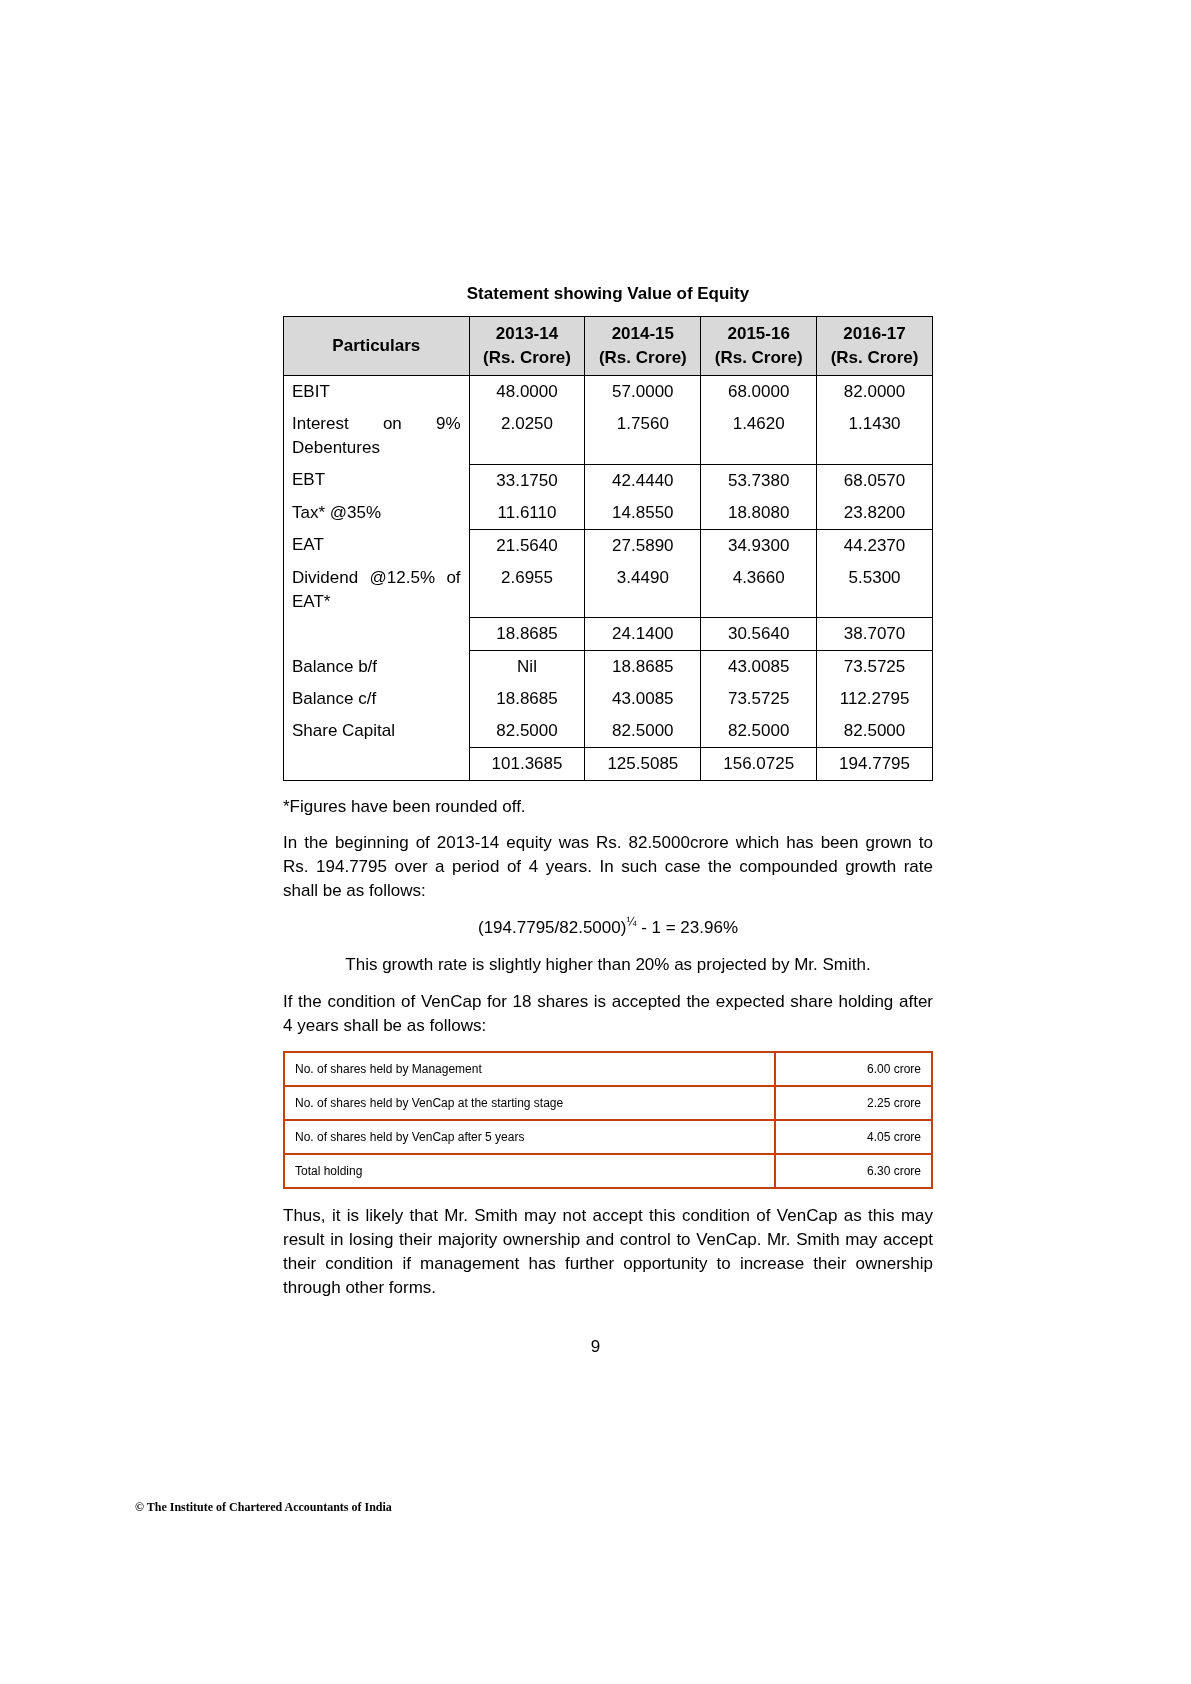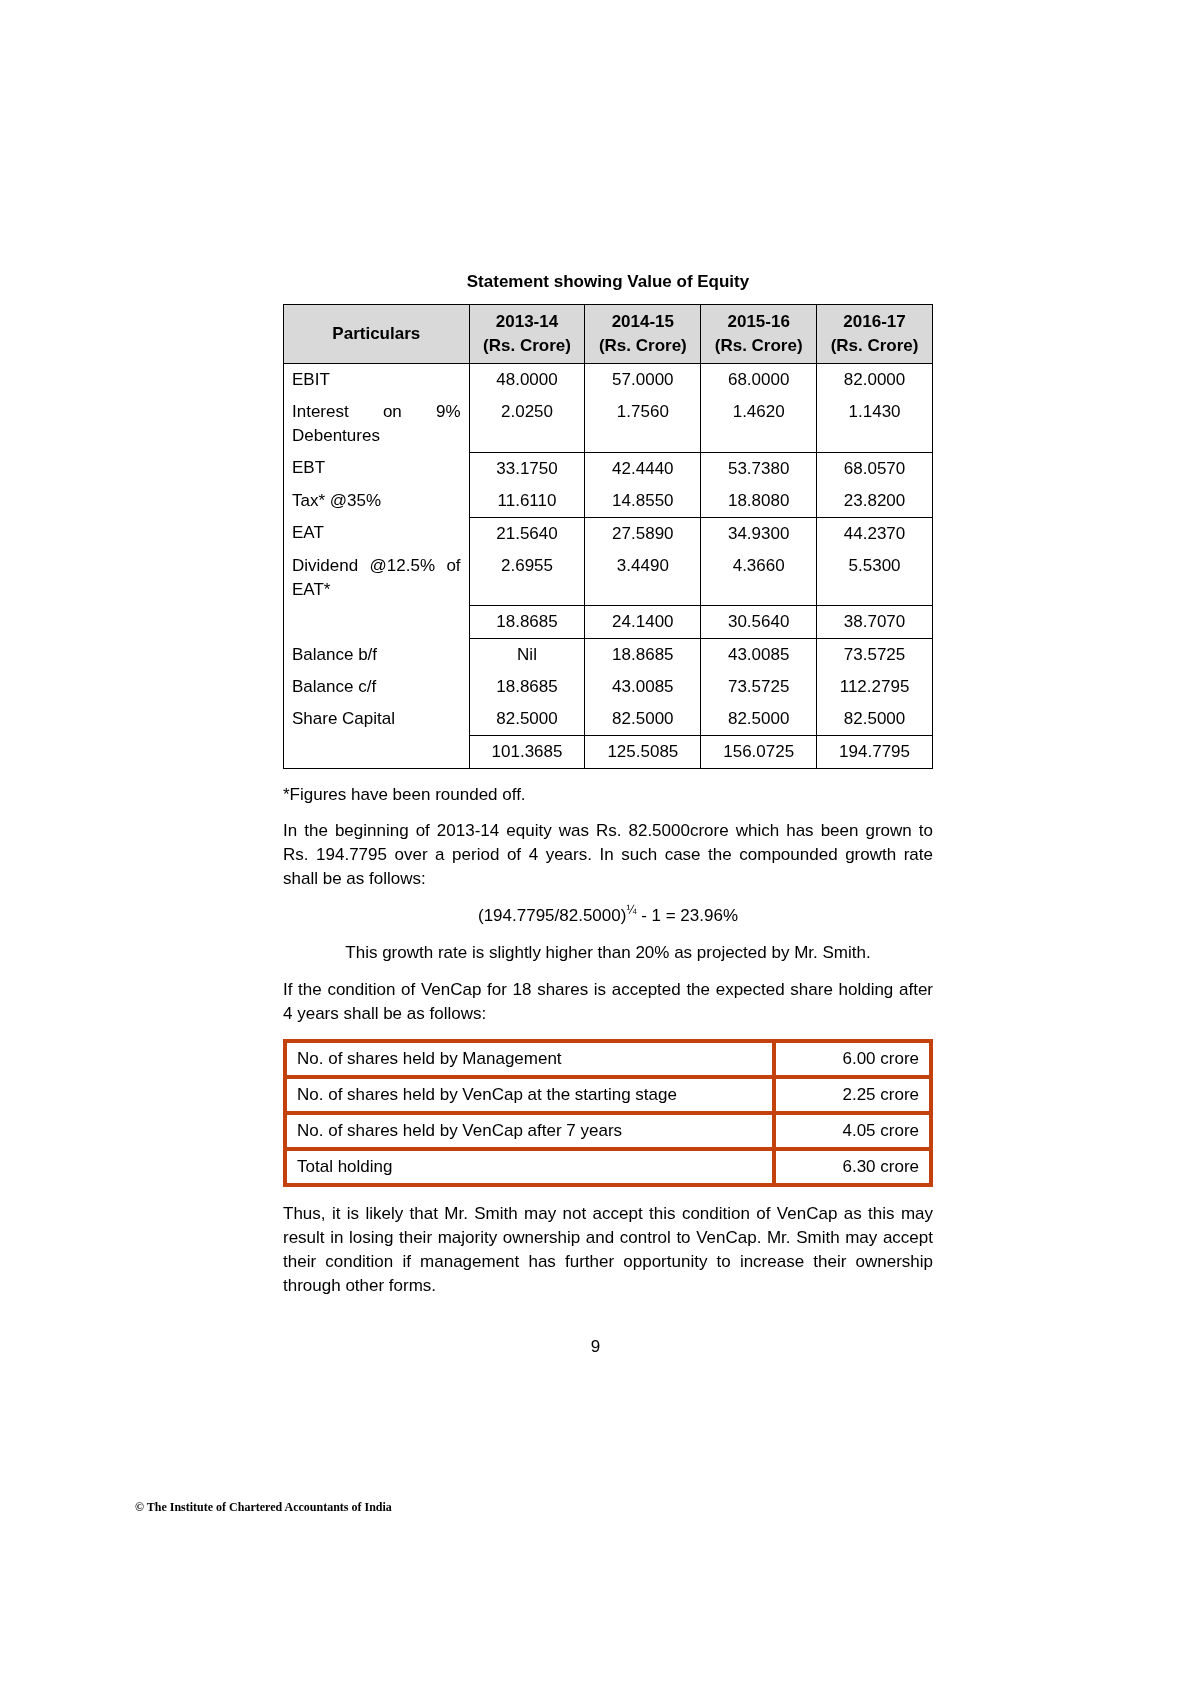--- a/index.html
+++ b/index.html
@@ -20,21 +20,21 @@
     position: absolute;
     left: 283px;
     top: 266px;
     width: 650px;
     font-size: 17px;
     line-height: 24px;
   }
   .title {
     font-weight: bold;
     text-align: center;
-    margin: 4px 0 10px 0;
+    margin: 16px 0 10px 0;
   }
   table.equity {
     border-collapse: collapse;
     width: 100%;
     border: 1px solid #000;
     margin-bottom: 14px;
   }
   .equity th, .equity td {
     border-left: 1px solid #000;
     border-right: 1px solid #000;
@@ -61,23 +61,23 @@
   .content p.note { margin: 0 0 12px 0; text-align: left; }
   .content p.plain { text-align: center; }
   sup.frac { font-size: 12px; line-height: 0; }
 
   table.holding {
     border-collapse: collapse;
     width: 100%;
     margin: 3px 0 15px 0;
   }
   .holding td {
-    border: 4px solid #c2410c;
+    border: 2px solid #c2410c;
     padding: 4px 10px;
-    font-size: 17px;
+    font-size: 12px;
     line-height: 24px;
     vertical-align: middle;
   }
   .holding td.val { width: 157px; text-align: right; }
 
   .page-number {
     position: absolute;
     top: 1337px;
     left: 0;
     width: 1191px;
@@ -227,21 +227,21 @@
       <tbody>
         <tr>
           <td class="lbl">No. of shares held by Management</td>
           <td class="val">6.00 crore</td>
         </tr>
         <tr>
           <td class="lbl">No. of shares held by VenCap at the starting stage</td>
           <td class="val">2.25 crore</td>
         </tr>
         <tr>
-          <td class="lbl">No. of shares held by VenCap after 7 years</td>
+          <td class="lbl">No. of shares held by VenCap after 5 years</td>
           <td class="val">4.05 crore</td>
         </tr>
         <tr>
           <td class="lbl">Total holding</td>
           <td class="val">6.30 crore</td>
         </tr>
       </tbody>
     </table>
 
     <p>Thus, it is likely that Mr. Smith may not accept this condition of VenCap as this may result in losing their majority ownership and control to VenCap. Mr. Smith may accept their condition if management has further opportunity to increase their ownership through other forms.</p>

